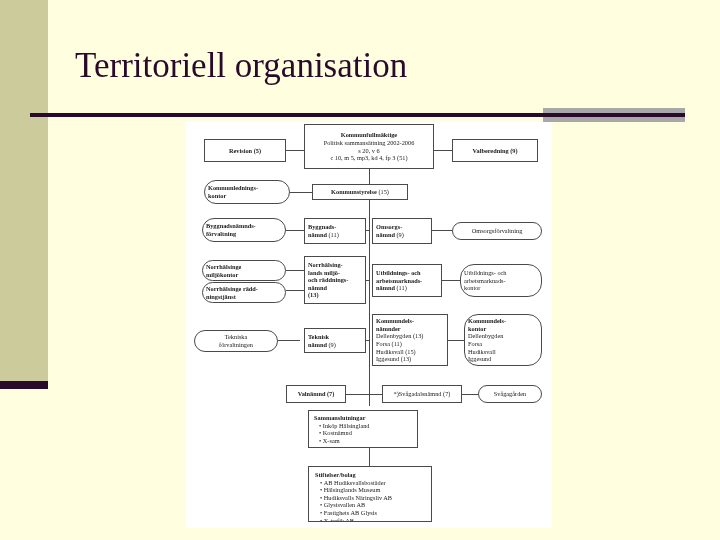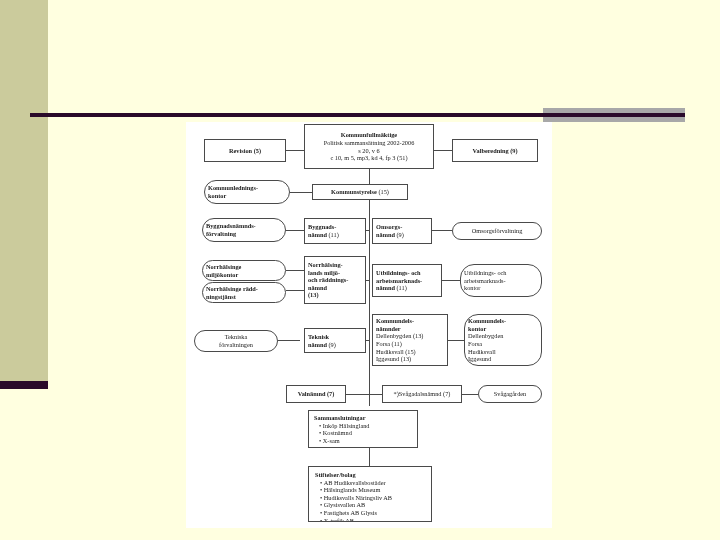--- a/index.html
+++ b/index.html
@@ -117,20 +117,21 @@
   .lnv { width: 1px; }
 </style>
 </head>
 <body>
 
 <div class="slide">
 
   <div class="side-band"></div>
   <div class="side-band-foot"></div>
 
+  <div class="title">Territoriell organisation</div>
 
   <div class="rule-grey"></div>
   <div class="rule-dark"></div>
 
   <div class="diagram">
     <div class="dg">
 
       <div class="ln lnv" style="left:183px; top:10px; height:274px;"></div>
       <div class="ln lnv" style="left:183px; top:288px; height:110px;"></div>
 

